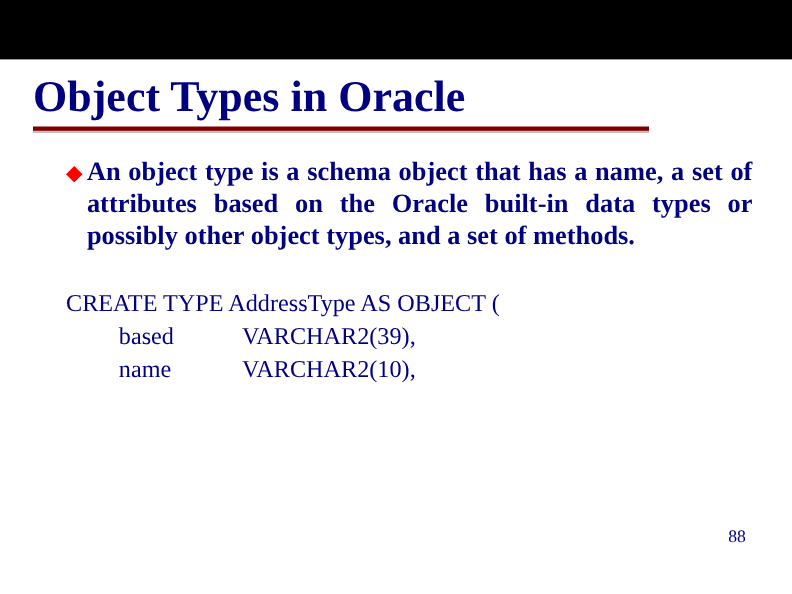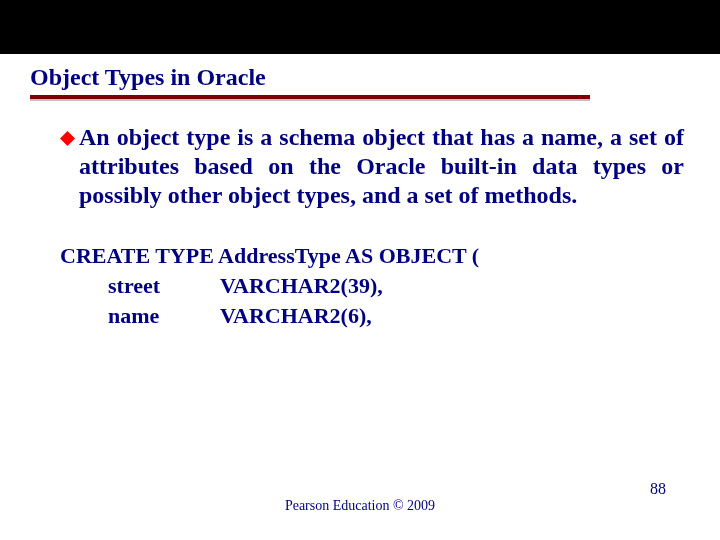--- a/index.html
+++ b/index.html
@@ -15,21 +15,21 @@
     position: relative;
     width: 720px;
     height: 540px;
   }
   .topbar {
     width: 100%;
     height: 54px;
     background: #000000;
   }
   .title {
-    font-size: 24px;
+    font-size: 40px;
     font-weight: bold;
     padding: 10px 0 4px 30px;
   }
   .rule-dark {
     margin-left: 30px;
     width: 560px;
     height: 4px;
     background: #800000;
   }
   .rule-light {
@@ -55,37 +55,37 @@
   .bullet svg { display: block; }
   .para {
     font-size: 24px;
     font-weight: bold;
     line-height: 1.2;
     text-align: justify;
   }
   .code-block {
     margin-top: 32px;
     font-size: 22px;
-    font-weight: bold;
+    font-weight: normal;
     line-height: 1.35;
   }
   .code-line { white-space: pre; }
   .col1 { display: inline-block; width: 160px; padding-left: 48px; }
   .footer {
     position: absolute;
     bottom: 26px;
     left: 0;
     width: 100%;
     text-align: center;
     font-size: 14px;
     color: #000080;
   }
   .page-num {
     position: absolute;
-    right: 54px;
+    right: 42px;
     bottom: 42px;
     font-size: 16px;
     color: #000080;
   }
 </style>
 </head>
 <body>
 
 <div class="slide">
   <div class="topbar"></div>
@@ -99,20 +99,19 @@
       <span class="bullet">
         <svg width="15" height="15" viewBox="0 0 10 10">
           <polygon points="5,0 10,5 5,10 0,5" fill="#FF0000"></polygon>
         </svg>
       </span>
       <div class="para">An object type is a schema object that has a name, a set of attributes based on the Oracle built-in data types or possibly other object types, and a set of methods.</div>
     </div>
 
     <div class="code-block">
       <div class="code-line">CREATE TYPE AddressType AS OBJECT (</div>
-      <div class="code-line"><span class="col1">street</span><span>VARCHAR2(39),</span></div>
-      <div class="code-line"><span class="col1">name</span><span>VARCHAR2(6),</span></div>
+      <div class="code-line"><span class="col1">based</span><span>VARCHAR2(39),</span></div>
+      <div class="code-line"><span class="col1">name</span><span>VARCHAR2(10),</span></div>
     </div>
   </div>
 
-  <div class="footer">Pearson Education © 2009</div>
   <div class="page-num">88</div>
 </div>
 
 </body></html>

